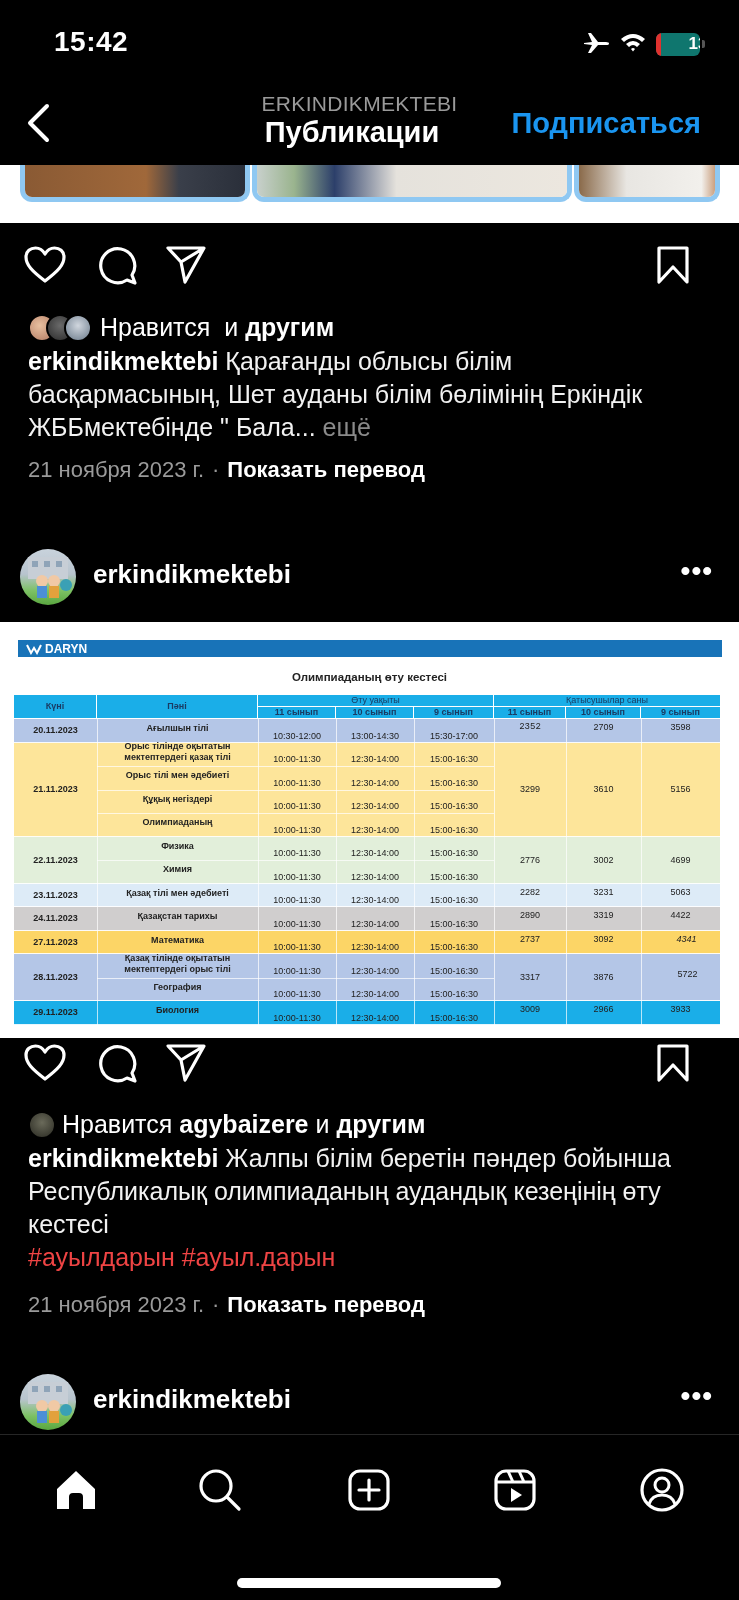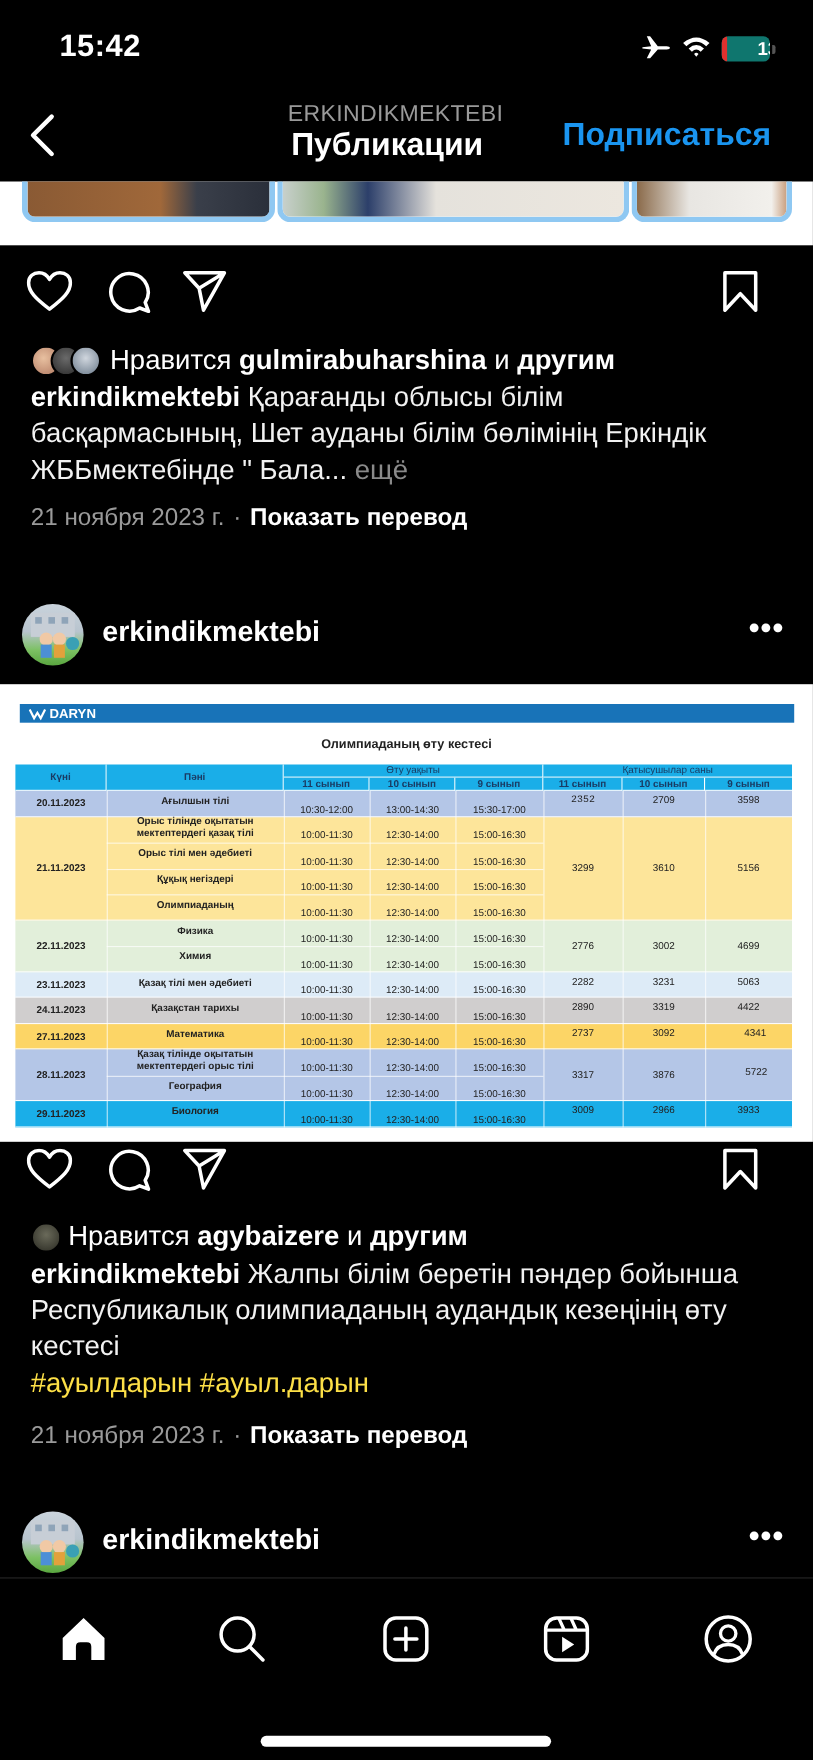--- a/index.html
+++ b/index.html
@@ -30,21 +30,21 @@
   .actions { position: absolute; left: 0; width: 739px; height: 50px; }
   .actions .ic { position: absolute; top: 0; width: 46px; height: 46px; display: flex; align-items: center; justify-content: center; }
 
   .likes { position: absolute; left: 28px; font-size: 25px; display: flex; align-items: center; white-space: nowrap; }
   .likes b { font-weight: 700; }
   .avatars { display: flex; margin-right: 8px; }
   .avatars span { width: 28px; height: 28px; border-radius: 50%; border: 2px solid #000; margin-right: -10px; }
   .caption { position: absolute; left: 28px; width: 680px; font-size: 25px; line-height: 33px; color: #f2f2f2; }
   .caption b { font-weight: 700; color: #fff; }
   .more { color: #8a8a8a; }
-  .hashtag { color: #fde047; margin-top: 41px; }
+  .hashtag { color: #ef4444; margin-top: 41px; }
   .meta { position: absolute; left: 28px; font-size: 22px; color: #9a9a9a; white-space: nowrap; }
   .meta .sep { margin: 0 8px; }
   .meta .translate { color: #fff; font-weight: 700; }
 
   .post-header { position: absolute; left: 0; width: 739px; height: 64px; }
   .post-avatar { position: absolute; left: 20px; top: 4px; width: 56px; height: 56px; border-radius: 50%; overflow: hidden; background: linear-gradient(180deg,#c9d3dc 0%,#b8c4ce 45%,#7cc163 75%,#5aa640 100%); }
   .post-user { position: absolute; left: 93px; top: 14px; font-size: 26px; font-weight: 600; }
   .post-more { position: absolute; right: 26px; top: 10px; font-size: 28px; letter-spacing: 1px; font-weight: 700; }
 
   
@@ -137,21 +137,21 @@
       </svg>
   </div>
 </div>
 
 <div class="likes" style="top:313px;">
   <div class="avatars">
     <span style="background:radial-gradient(circle at 40% 40%,#e8c0a0,#b07860);"></span>
     <span style="background:radial-gradient(circle at 50% 40%,#6a6a6a,#2a2a2a);"></span>
     <span style="background:radial-gradient(circle at 50% 40%,#d0d6de,#6a7a8a);"></span>
   </div>
-  <span style="margin-left:10px;">Нравится</span>&nbsp;<b>gulmirabuharshina</b>&nbsp;<span>и</span>&nbsp;<b>другим</b>
+  <span style="margin-left:10px;">Нравится</span>&nbsp;&nbsp;<span>и</span>&nbsp;<b>другим</b>
 </div>
 
 <div class="caption" style="top:345px;">
   <b>erkindikmektebi</b>
   <span>Қарағанды облысы білім басқармасының, Шет ауданы білім бөлімінің Еркіндік ЖББмектебінде " Бала...</span>
   <span class="more">ещё</span>
 </div>
 
 <div class="meta" style="top:457px;">
   <span>21 ноября 2023 г.</span><span class="sep">·</span><span class="translate">Показать перевод</span>
@@ -270,21 +270,21 @@
       <div class="cell" style="left: 627px; width: 79px; top: 212px; height: 17.5px;">4422</div>
       <div class="hline" style="left: 0px; width: 706px; top: 234.5px; background: rgba(255, 255, 255, 0.9);"></div>
       <div class="rowbg" style="top: 235.5px; height: 23.5px; background: rgb(252, 213, 102);"></div>
       <div class="cell bold" style="left: 0px; width: 83px; top: 235.5px; height: 23.5px;">27.11.2023</div>
       <div class="cell bold" style="left: 83px; width: 161px; top: 235.5px; height: 19.5px; padding: 0px 22px;">Математика</div>
       <div class="cell time" style="left: 244px; width: 78px; top: 235.5px; height: 23.5px;">10:00-11:30</div>
       <div class="cell time" style="left: 322px; width: 78px; top: 235.5px; height: 23.5px;">12:30-14:00</div>
       <div class="cell time" style="left: 400px; width: 80px; top: 235.5px; height: 23.5px;">15:00-16:30</div>
       <div class="cell" style="left: 480px; width: 72px; top: 235.5px; height: 17.5px;">2737</div>
       <div class="cell" style="left: 552px; width: 75px; top: 235.5px; height: 17.5px;">3092</div>
-      <div class="cell" style="left: 627px; width: 91px; top: 235.5px; height: 17.5px;">4341</div>
+      <div class="cell" style="left: 627px; width: 91px; top: 235.5px; height: 17.5px; font-style: italic;">4341</div>
       <div class="hline" style="left: 0px; width: 706px; top: 258px; background: rgba(255, 255, 255, 0.9);"></div>
       <div class="rowbg" style="top: 259px; height: 47px; background: rgb(180, 198, 231);"></div>
       <div class="cell bold" style="left: 0px; width: 83px; top: 259px; height: 47px;">28.11.2023</div>
       <div class="cell bold" style="left: 83px; width: 161px; top: 259px; height: 19.5px; padding: 0px 22px;">Қазақ тілінде оқытатын мектептердегі орыс тілі</div>
       <div class="cell time" style="left: 244px; width: 78px; top: 259px; height: 23.5px;">10:00-11:30</div>
       <div class="cell time" style="left: 322px; width: 78px; top: 259px; height: 23.5px;">12:30-14:00</div>
       <div class="cell time" style="left: 400px; width: 80px; top: 259px; height: 23.5px;">15:00-16:30</div>
       <div class="cell bold" style="left: 83px; width: 161px; top: 282.5px; height: 19.5px; padding: 0px 22px;">География</div>
       <div class="cell time" style="left: 244px; width: 78px; top: 282.5px; height: 23.5px;">10:00-11:30</div>
       <div class="cell time" style="left: 322px; width: 78px; top: 282.5px; height: 23.5px;">12:30-14:00</div>

